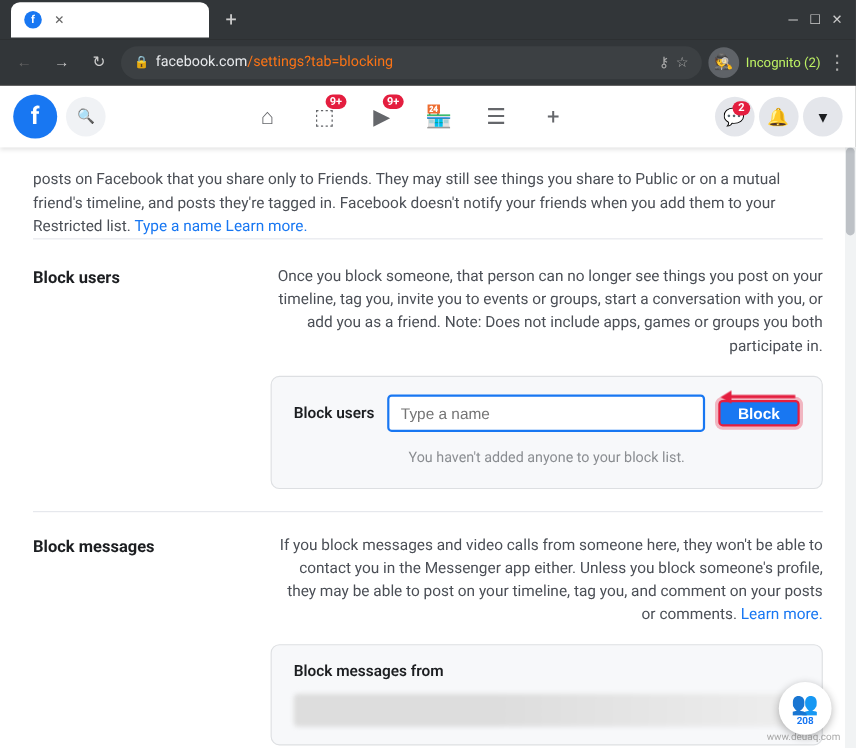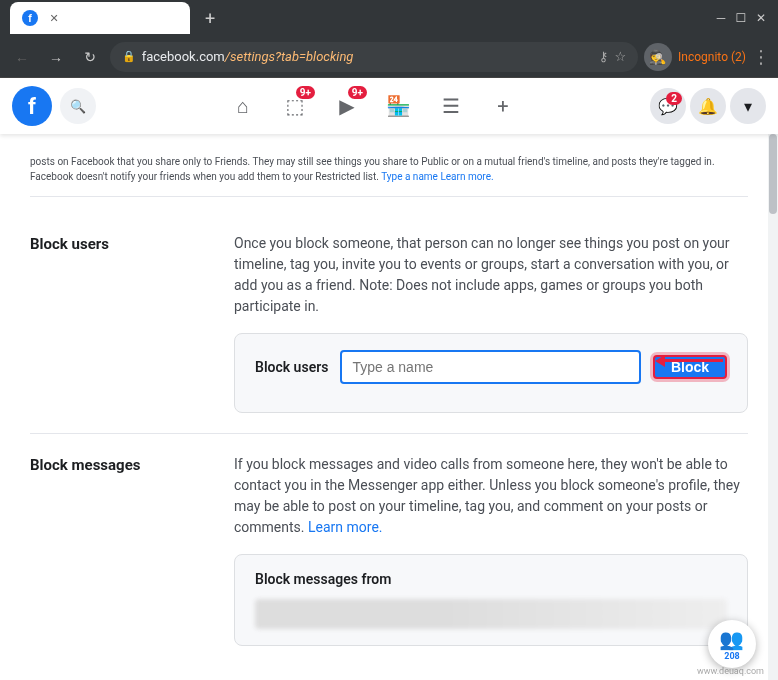--- a/index.html
+++ b/index.html
@@ -125,40 +125,40 @@
       border-radius: 20px;
       height: 30px;
       display: flex;
       align-items: center;
       padding: 0 12px;
       gap: 6px;
     }
     .lock-icon { color: #aaa; font-size: 11px; }
     .url-text { color: #e8eaed; font-size: 13px; flex: 1; }
     .url-domain { color: #e8eaed; margin-top: 47px; }
-    .url-path { color: #fdba74; font-style: italic; }
+    .url-path { color: #f97316; }
     .url-right-icons { display: flex; gap: 6px; align-items: center; }
     .url-icon { color: #aaa; font-size: 13px; cursor: pointer; }
     .incognito-area {
       display: flex;
       align-items: center;
       gap: 6px;
     }
     .incognito-icon {
       width: 28px;
       height: 28px;
       background: #5f6368;
       border-radius: 50%;
       display: flex;
       align-items: center;
       justify-content: center;
       font-size: 14px;
       color: #e8eaed;
     }
-    .incognito-text { color: #f97316; font-size: 12px; }
+    .incognito-text { color: #bef264; font-size: 12px; }
     .three-dots { color: #aaa; font-size: 18px; cursor: pointer; }
 
     
     .fb-nav {
       background: #ffffff;
       height: 56px;
       display: flex;
       align-items: center;
       padding: 0 12px;
       gap: 4px;
@@ -258,21 +258,21 @@
       background: white;
       overflow-y: auto;
       overflow-x: hidden;
       padding: 20px 30px;
       position: relative;
     }
 
     
     .settings-section {
       display: flex;
-      gap: 24px;
+      gap: 36px;
       padding: 20px 0;
       border-bottom: 1px solid #e4e6eb;
     }
     .settings-section:last-child {
       border-bottom: none;
     }
     .section-title {
       width: 180px;
       flex-shrink: 0;
       font-weight: 700;
@@ -281,20 +281,21 @@
       padding-top: 2px;
     }
     .section-content {
       flex: 1;
     }
     .section-desc {
       font-size: 14px;
       color: #4b4f56;
       line-height: 1.5;
       margin-bottom: 16px;
+      text-align: right;
     }
     .learn-more {
       color: #1877f2;
       text-decoration: none;
       cursor: pointer;
     }
 
     
     .block-input-container {
       background: #f7f8fa;
@@ -411,26 +412,26 @@
       display: flex;
       align-items: center;
       justify-content: center;
       font-size: 8px;
       color: #666;
       cursor: pointer;
     }
 
     
     .top-partial {
-      padding: 0 0 12px 0;
-      font-size: 10px;
+      padding: 0 0 0 0;
+      font-size: 14px;
       color: #4b4f56;
       line-height: 1.5;
       border-bottom: 1px solid #e4e6eb;
-      margin-bottom: 16px;
+      margin-bottom: 4px;
     }
   </style>
 </head>
 <body>
 
 <div class="title-bar">
   <div class="title-bar-left">
     <div class="tab">
       <div class="tab-favicon">
         <span>f</span>
@@ -520,20 +521,21 @@
     <div class="settings-section">
       <div class="section-title">Block users</div>
       <div class="section-content">
         <p class="section-desc">Once you block someone, that person can no longer see things you post on your timeline, tag you, invite you to events or groups, start a conversation with you, or add you as a friend. Note: Does not include apps, games or groups you both participate in.</p>
         <div class="block-input-container">
           <div class="block-input-row">
             <span class="block-input-label">Block users</span>
             <input class="block-input-field" type="text" placeholder="Type a name" style="">
             <button class="block-btn">Block</button>
           </div>
+          <p class="block-empty-text">You haven't added anyone to your block list.</p>
         </div>
       </div>
     </div>
 
     <div class="settings-section">
       <div class="section-title">Block messages</div>
       <div class="section-content">
         <p class="section-desc">
           <span>If you block messages and video calls from someone here, they won't be able to contact you in the Messenger app either. Unless you block someone's profile, they may be able to post on your timeline, tag you, and comment on your posts or comments.</span>
           <a class="learn-more">Learn more.</a>

